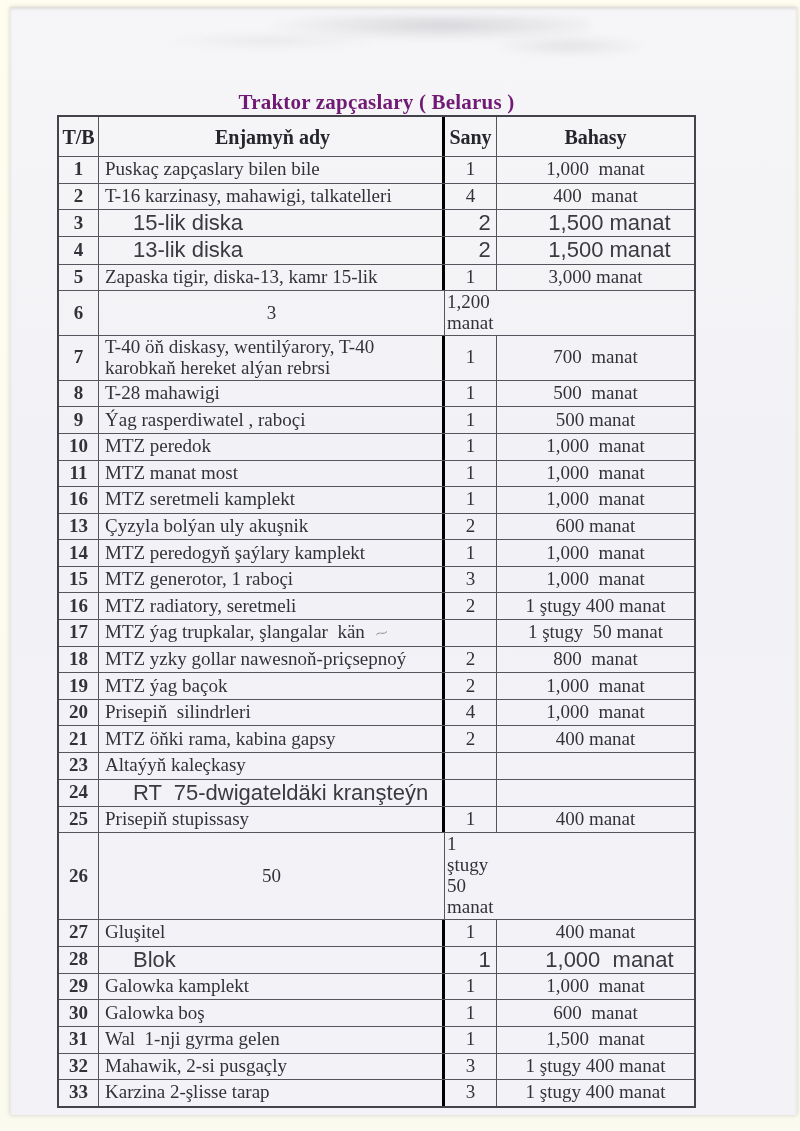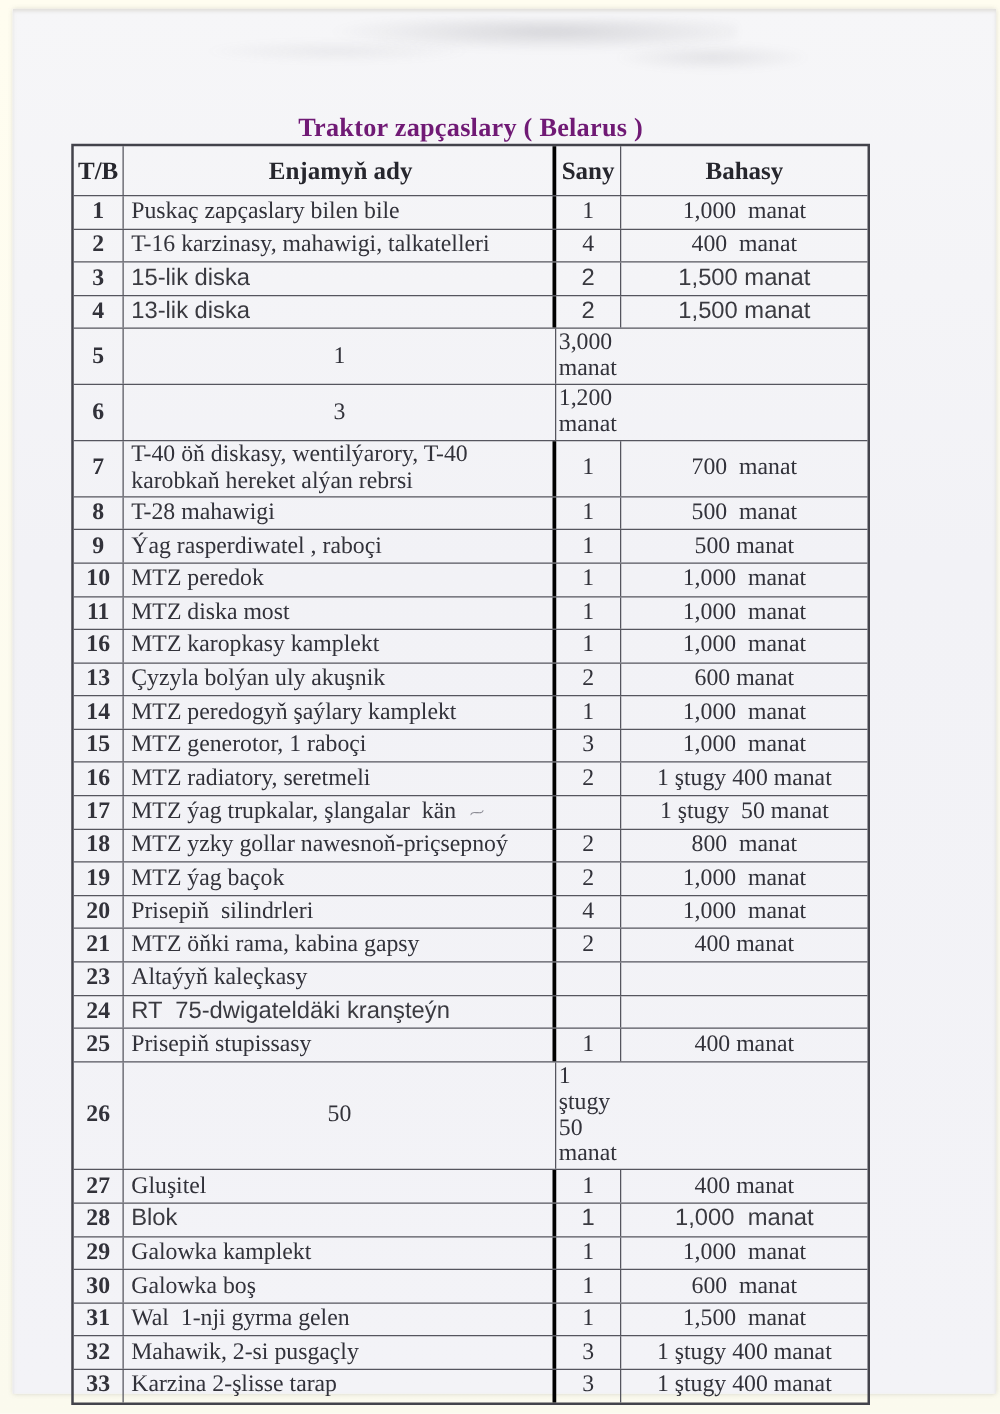--- a/index.html
+++ b/index.html
@@ -76,22 +76,23 @@
   }
   .td-price { justify-content: center; }
   .header-row .td {
     font-weight: bold;
     justify-content: center;
     font-size: 20px;
     color: #26262d;
   }
   .tr.sans .td-name, .tr.sans .td-qty, .tr.sans .td-price {
     font-family: "Liberation Sans", "DejaVu Sans", sans-serif;
-    font-size: 19px;
+    font-size: 22px;
     color: #3a3a40;
+    margin-left: 28px;
   }
   .pencil-mark {
     font-size: 13px;
     color: #8d8d95;
     margin-left: 10px;
     transform: rotate(-12deg);
   }
 </style>
 </head>
 <body>
@@ -135,20 +136,21 @@
 
   <div class="tr sans">
     <div class="td td-num">4</div>
     <div class="td td-name">13-lik diska</div>
     <div class="td td-qty">2</div>
     <div class="td td-price">1,500 manat</div>
   </div>
 
   <div class="tr serif">
     <div class="td td-num">5</div>
+    <div class="td td-name">Zapaska tigir, diska-13, kamr 15-lik</div>
     <div class="td td-qty">1</div>
     <div class="td td-price">3,000 manat</div>
   </div>
 
   <div class="tr serif">
     <div class="td td-num">6</div>
     <div class="td td-qty">3</div>
     <div class="td td-price">1,200  manat</div>
   </div>
 
@@ -175,28 +177,28 @@
 
   <div class="tr serif">
     <div class="td td-num">10</div>
     <div class="td td-name">MTZ peredok</div>
     <div class="td td-qty">1</div>
     <div class="td td-price">1,000  manat</div>
   </div>
 
   <div class="tr serif">
     <div class="td td-num">11</div>
-    <div class="td td-name">MTZ diska most</div>
+    <div class="td td-name">MTZ manat most</div>
     <div class="td td-qty">1</div>
     <div class="td td-price">1,000  manat</div>
   </div>
 
   <div class="tr serif">
     <div class="td td-num">16</div>
-    <div class="td td-name">MTZ karopkasy kamplekt</div>
+    <div class="td td-name">MTZ seretmeli kamplekt</div>
     <div class="td td-qty">1</div>
     <div class="td td-price">1,000  manat</div>
   </div>
 
   <div class="tr serif">
     <div class="td td-num">13</div>
     <div class="td td-name">Çyzyla bolýan uly akuşnik</div>
     <div class="td td-qty">2</div>
     <div class="td td-price">600 manat</div>
   </div>

